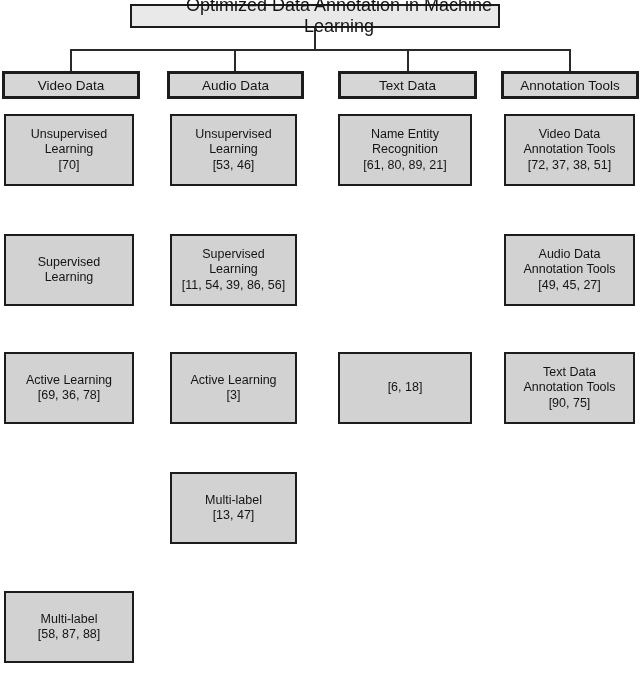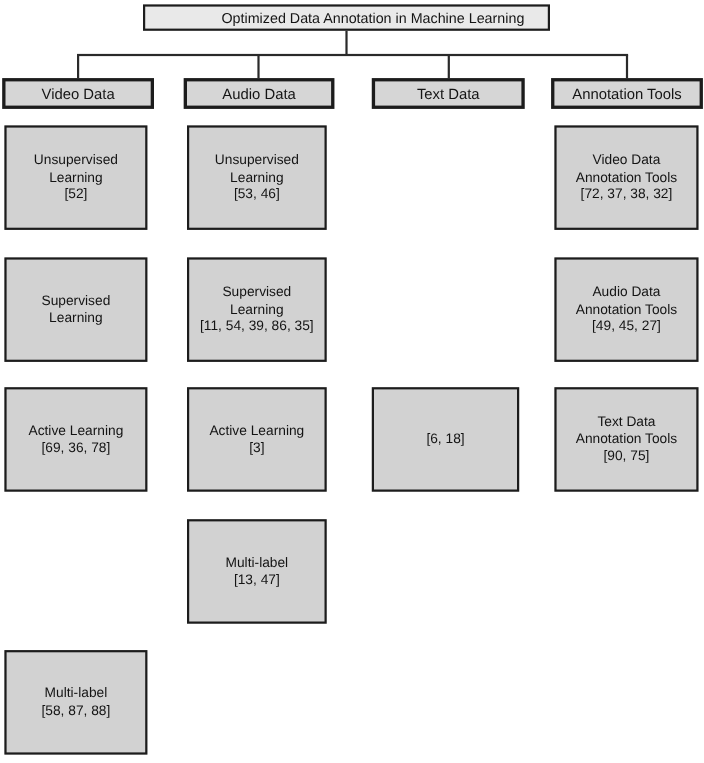--- a/index.html
+++ b/index.html
@@ -19,36 +19,36 @@
     border: 2px solid #1c1c1c;
     display: flex;
     flex-direction: column;
     align-items: center;
     justify-content: center;
     text-align: center;
   }
   .title-box {
     left: 130px; top: 4px; width: 370px; height: 24px;
     background: #e9e9e9;
-    font-size: 13px;
+    font-size: 18px;
     padding-left: 48px;
   }
   .header-box {
     top: 71px; height: 28px;
     border-width: 3px;
     background: #d6d6d6;
     font-size: 13.5px;
   }
   .h0 { left: 2px;   width: 138px; }
   .h1 { left: 167px; width: 137px; }
   .h2 { left: 338px; width: 139px; }
   .h3 { left: 501px; width: 138px; }
 
   .node {
-    height: 95px;
+    height: 72px;
     padding: 3px 4px;
     font-size: 12.5px;
     line-height: 1.24;
   }
   .c0 { left: 4px;   width: 130px; }
   .c1 { left: 170px; width: 127px; }
   .c2 { left: 338px; width: 134px; }
   .c3 { left: 504px; width: 131px; }
   .r0 { top: 114px; }
   .r1 { top: 234px; justify-content: center; }
@@ -92,21 +92,21 @@
   <div class="box header-box h2">
     <span>Text Data</span>
   </div>
   <div class="box header-box h3">
     <span>Annotation Tools</span>
   </div>
 
   <div class="box node c0 r0">
     <div class="node-label">Unsupervised
 Learning</div>
-    <div class="node-refs">[52]</div>
+    <div class="node-refs">[70]</div>
   </div>
   <div class="box node c0 r1">
     <div class="node-label">Supervised
 Learning</div>
   </div>
   <div class="box node c0 r2">
     <div class="node-label">Active Learning</div>
     <div class="node-refs">[69, 36, 78]</div>
   </div>
   <div class="box node c0 r4">
@@ -115,39 +115,44 @@
   </div>
 
   <div class="box node c1 r0">
     <div class="node-label">Unsupervised
 Learning</div>
     <div class="node-refs">[53, 46]</div>
   </div>
   <div class="box node c1 r1">
     <div class="node-label">Supervised
 Learning</div>
-    <div class="node-refs">[11, 54, 39, 86, 35]</div>
+    <div class="node-refs">[11, 54, 39, 86, 56]</div>
   </div>
   <div class="box node c1 r2">
     <div class="node-label">Active Learning</div>
     <div class="node-refs">[3]</div>
   </div>
   <div class="box node c1 r3">
     <div class="node-label">Multi-label</div>
     <div class="node-refs">[13, 47]</div>
   </div>
 
+  <div class="box node c2 r0">
+    <div class="node-label">Name Entity
+Recognition</div>
+    <div class="node-refs">[61, 80, 89, 21]</div>
+  </div>
   <div class="box node c2 r2">
     <div class="node-refs">[6, 18]</div>
   </div>
 
   <div class="box node c3 r0">
     <div class="node-label">Video Data
 Annotation Tools</div>
-    <div class="node-refs">[72, 37, 38, 32]</div>
+    <div class="node-refs">[72, 37, 38, 51]</div>
   </div>
   <div class="box node c3 r1">
     <div class="node-label">Audio Data
 Annotation Tools</div>
     <div class="node-refs">[49, 45, 27]</div>
   </div>
   <div class="box node c3 r2">
     <div class="node-label">Text Data
 Annotation Tools</div>
     <div class="node-refs">[90, 75]</div>

